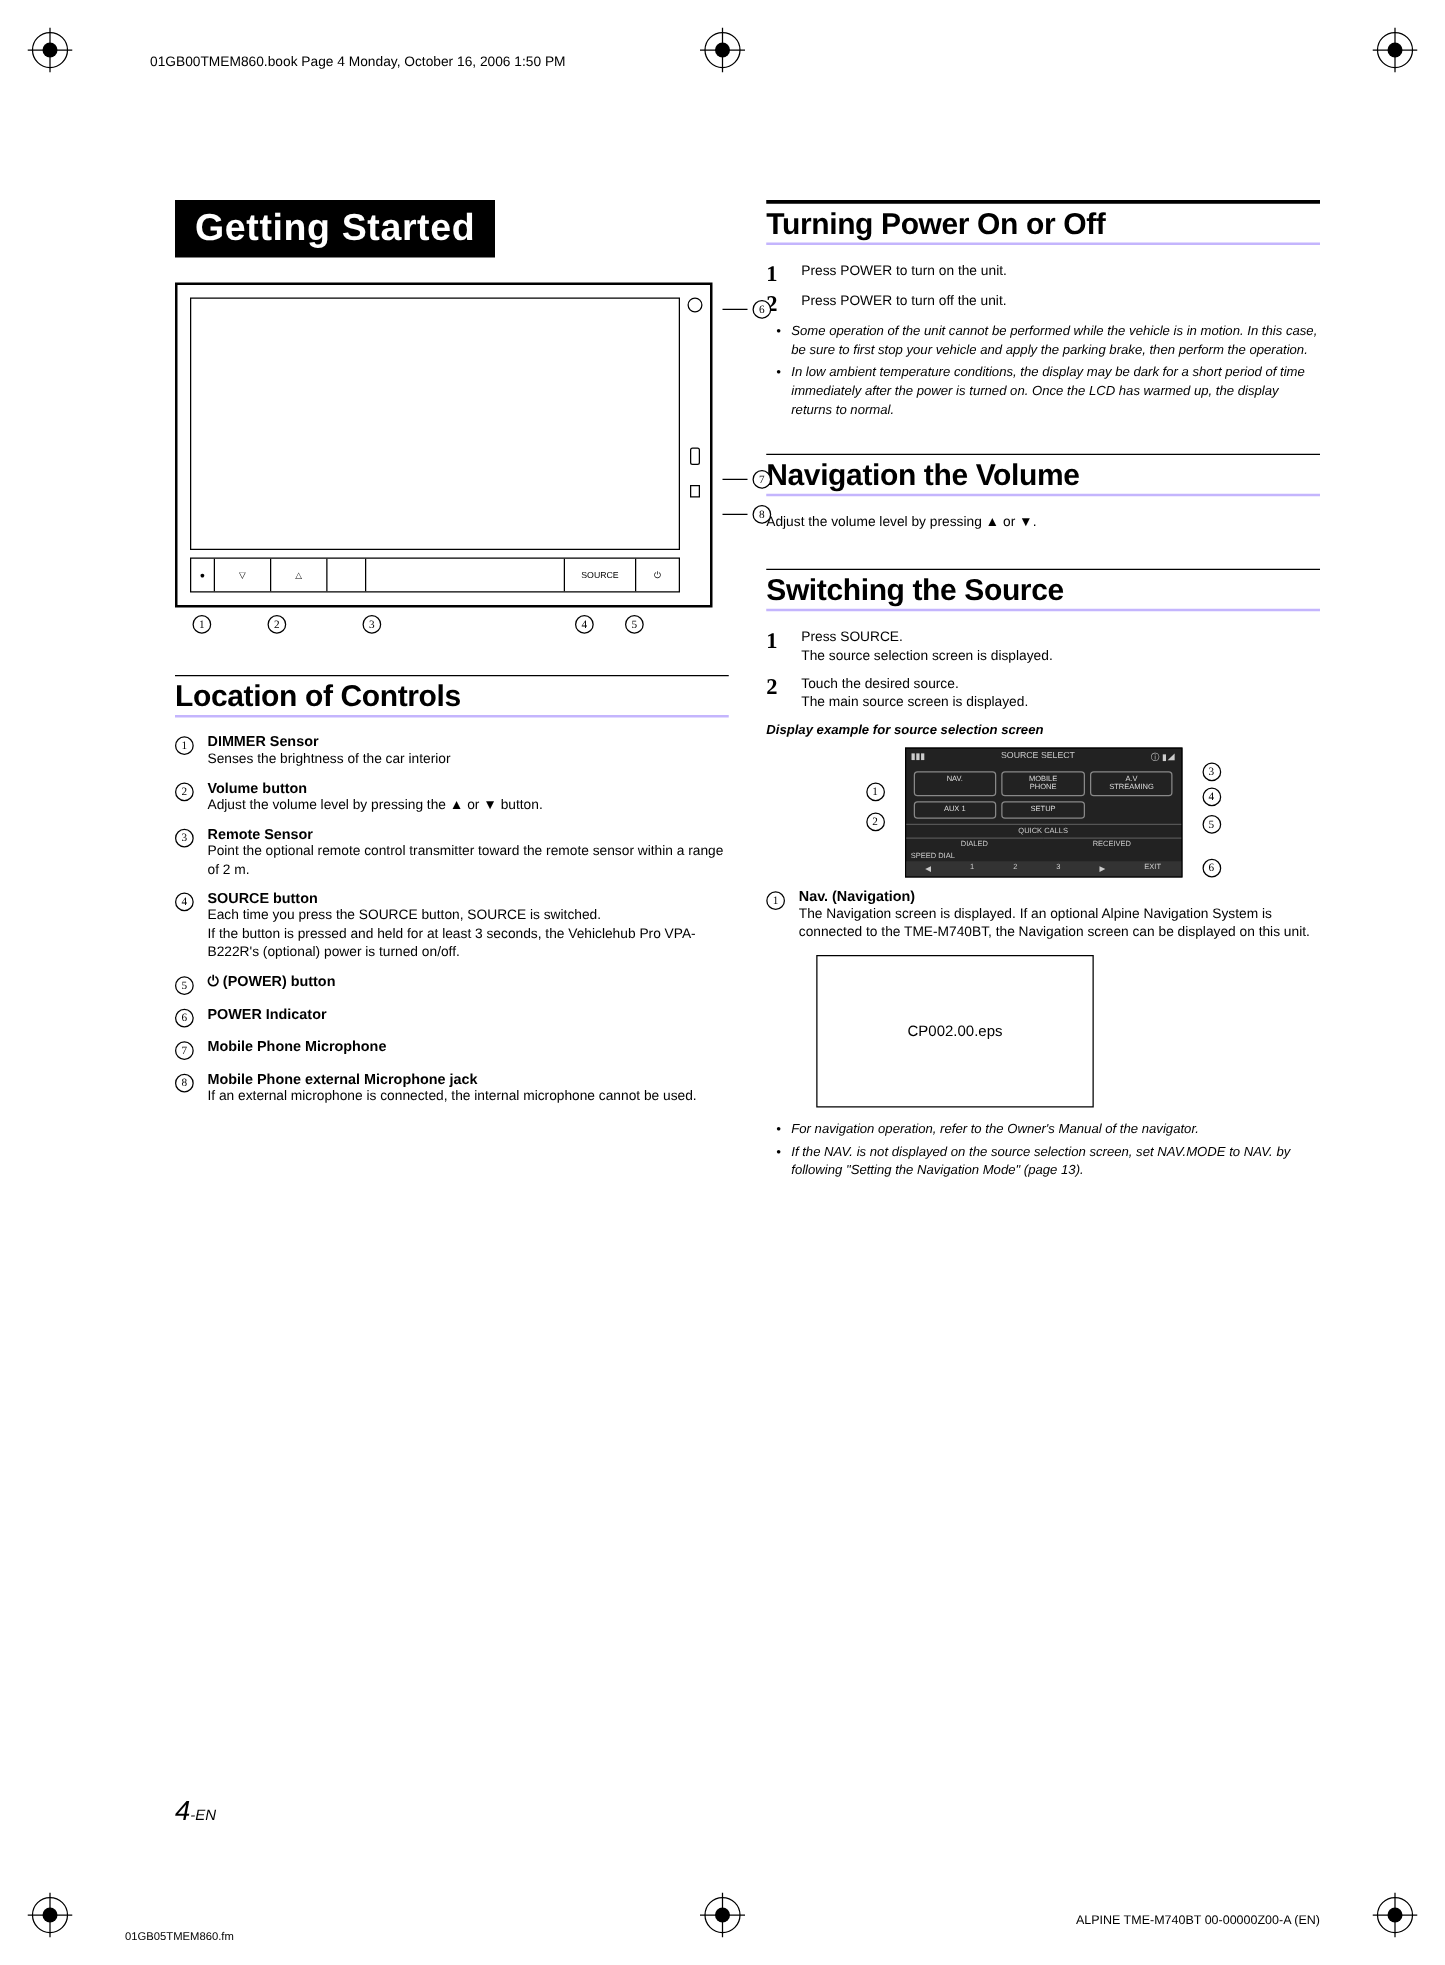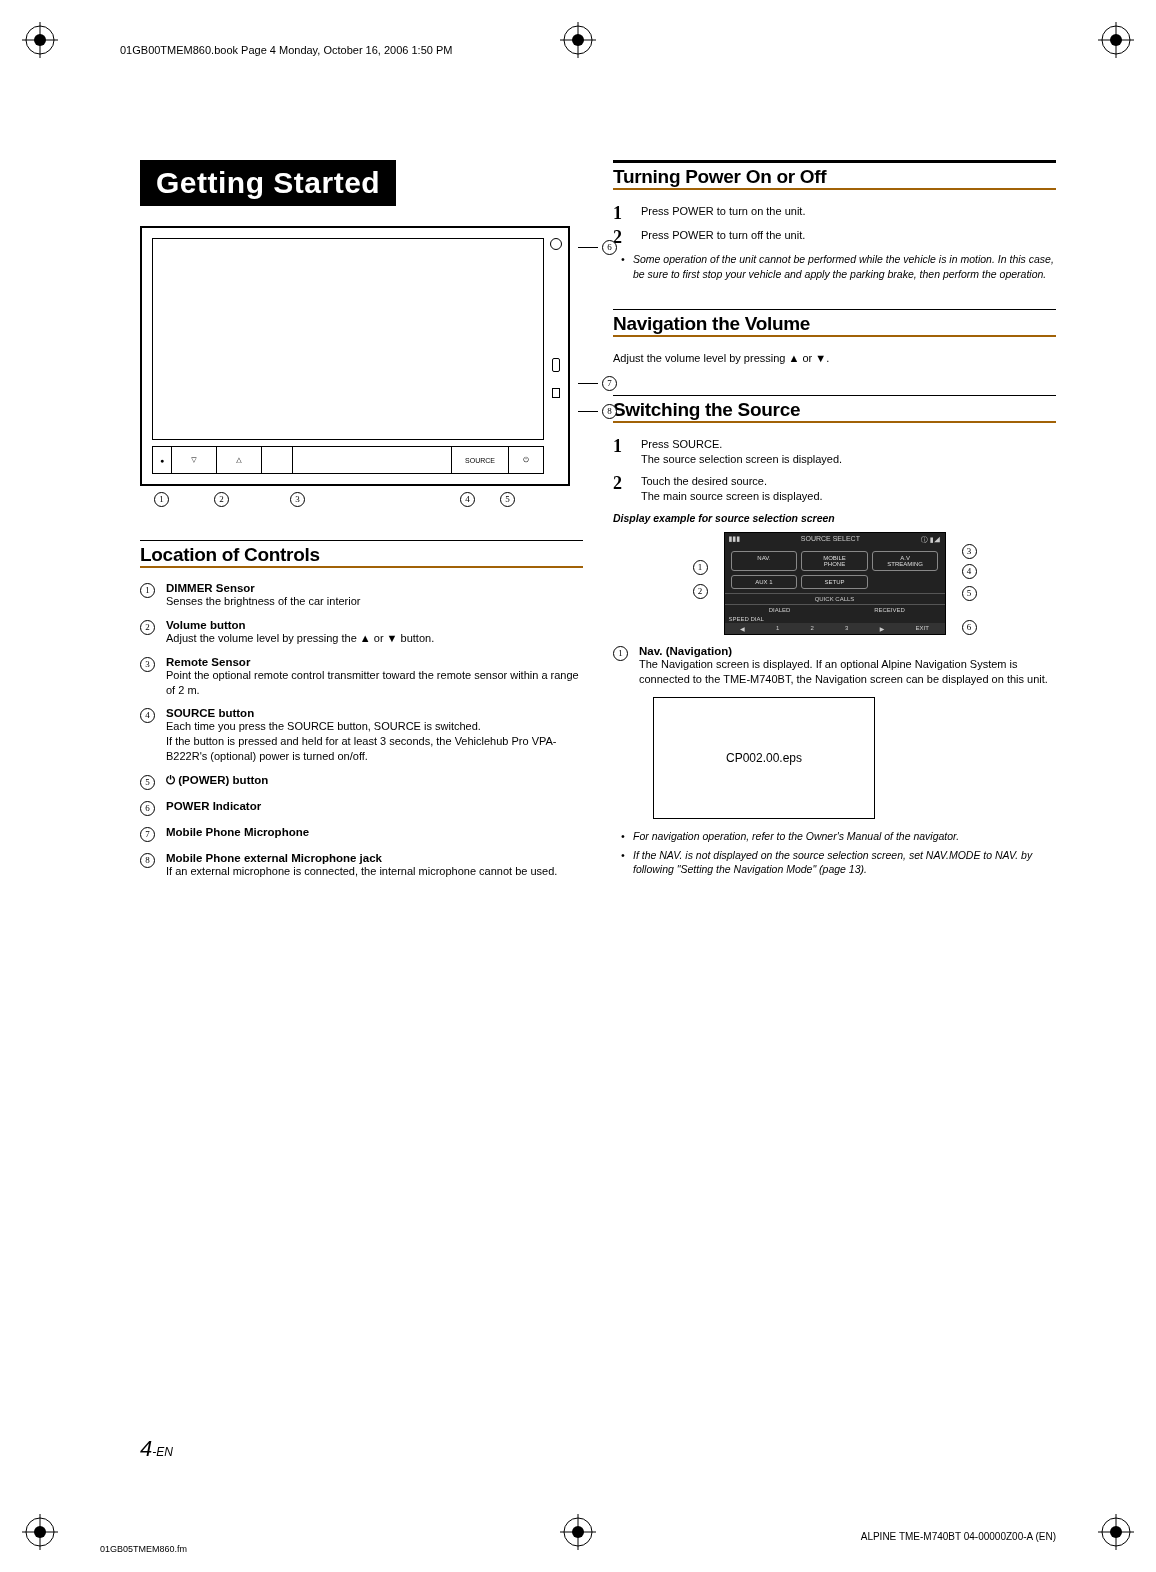--- a/index.html
+++ b/index.html
@@ -99,23 +99,23 @@
     background: #fff;
   }
   .below-callouts {
     margin-top: 6px;
     display: flex;
     gap: 0;
     position: relative;
     height: 20px;
   }
   .section-title {
-    font-size: 19px;
+    font-size: 24px;
     font-weight: bold;
-    border-bottom: 2px solid #a16207;
+    border-bottom: 2px solid #c4b5fd;
     margin-top: 28px;
     margin-bottom: 14px;
     padding-top: 3px;
     border-top: 1px solid #000;
     letter-spacing: -0.3px;
   }
   .ctrl-list {
     list-style: none;
     padding: 0;
     margin: 0;
@@ -401,20 +401,21 @@
         <div class="step-num">1</div>
         <div class="step-body"><span class="bold">Press POWER to turn on the unit.</span></div>
       </div>
       <div class="step">
         <div class="step-num">2</div>
         <div class="step-body"><span class="bold">Press POWER to turn off the unit.</span></div>
       </div>
 
       <ul class="notes">
           <li>Some operation of the unit cannot be performed while the vehicle is in motion. In this case, be sure to first stop your vehicle and apply the parking brake, then perform the operation.</li>
+          <li>In low ambient temperature conditions, the display may be dark for a short period of time immediately after the power is turned on. Once the LCD has warmed up, the display returns to normal.</li>
         </ul>
 
       <div class="section-title">Navigation the Volume</div>
       <div class="adjust-line">
         <span class="bold">Adjust the volume level by pressing ▲ or ▼.</span>
       </div>
 
       <div class="section-title">Switching the Source</div>
 
       <div class="step">
@@ -490,14 +491,14 @@
           <li>If the NAV. is not displayed on the source selection screen, set NAV.MODE to NAV. by following "Setting the Navigation Mode" (page 13).</li>
         </ul>
 
     </div>
   </div>
 
   <div class="page-num">
     <span>4</span><span class="suffix">-EN</span>
   </div>
   <div class="footer-left">01GB05TMEM860.fm</div>
-  <div class="footer-right">ALPINE TME-M740BT 04-00000Z00-A (EN)</div>
+  <div class="footer-right">ALPINE TME-M740BT 00-00000Z00-A (EN)</div>
 </div>
 
 </body></html>

